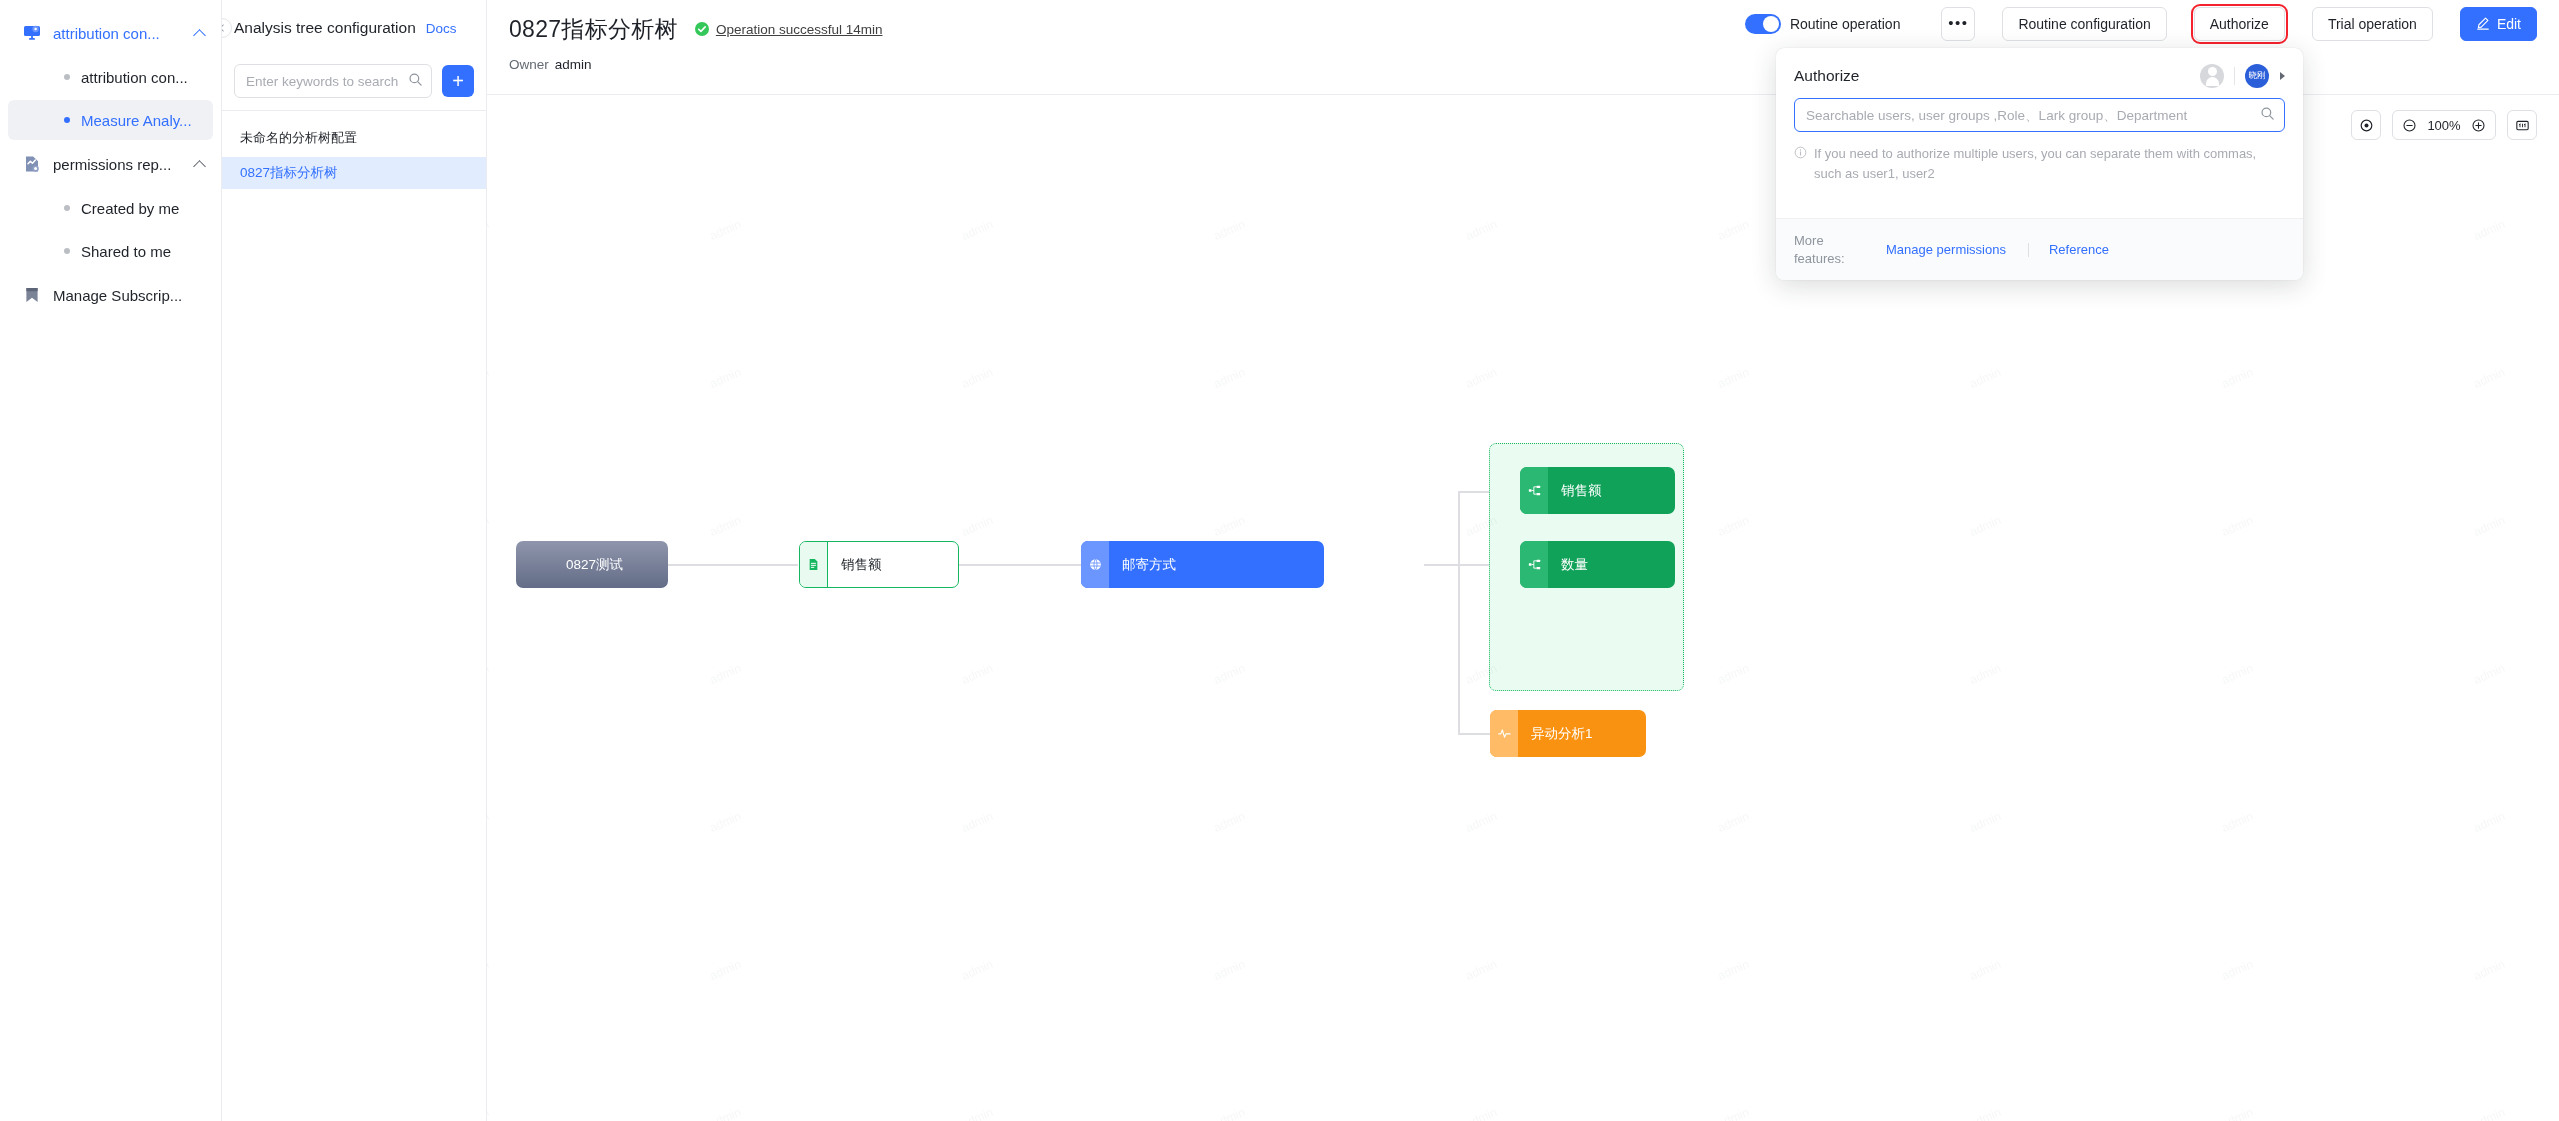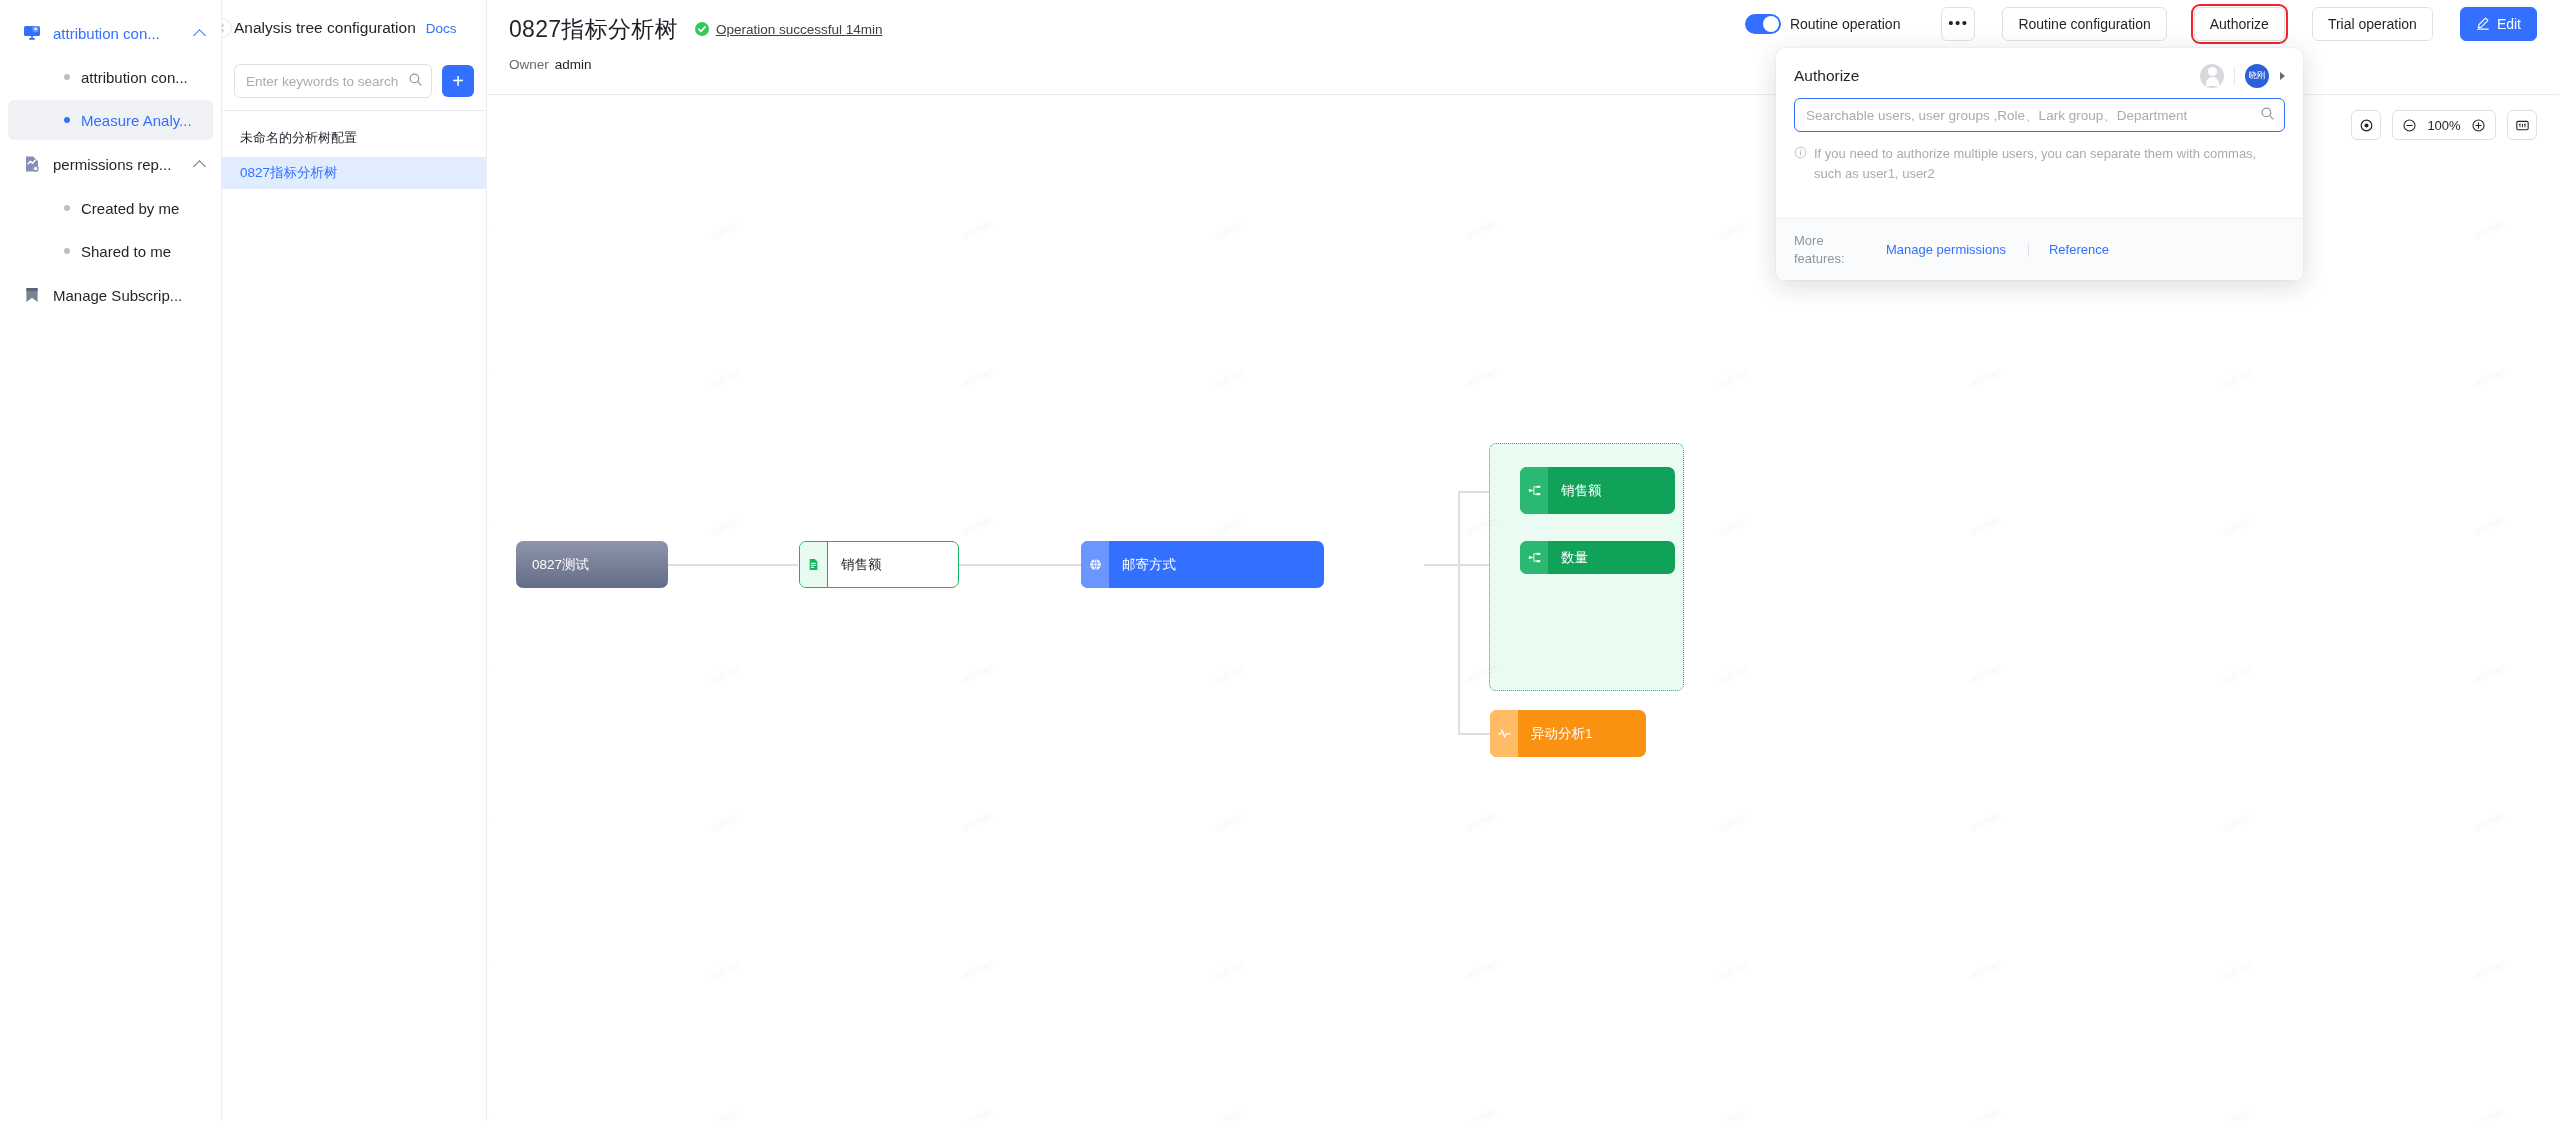--- a/index.html
+++ b/index.html
@@ -512,21 +512,21 @@
         <div class="edge" style="left:180px; top:469px; width:131px; height:1.6px;"></div>
         <div class="edge" style="left:472px; top:469px; width:122px; height:1.6px;"></div>
         <div class="edge" style="left:937px; top:469px; width:36px;  height:1.6px;"></div>
         <div class="edge" style="left:971px; top:396px; width:1.6px; height:243px;"></div>
         <div class="edge" style="left:971px; top:396px; width:62px;  height:1.6px;"></div>
         <div class="edge" style="left:971px; top:469px; width:62px;  height:1.6px;"></div>
         <div class="edge" style="left:971px; top:638px; width:62px;  height:1.6px;"></div>
 
         <div class="group-box" style="left:1002px; top:348px; width:195px; height:248px;"></div>
 
-        <div class="node node-root" style="left:29px; top:446px; width:152px; height:47px;">
+        <div class="node node-root" style="left:29px; top:446px; width:152px; height:47px;padding-left:34px;">
           <span class="nlab">0827测试</span>
         </div>
 
         <div class="node node-metric-white" style="left:312px; top:446px; width:160px; height:47px;">
           <span class="nic">
             <svg viewBox="0 0 18 18" width="15" height="15">
               <path d="M4.4 2.4h6.2l3 3v10.2H4.4z" fill="#14b760"></path>
               <path d="M6.4 7.6h5M6.4 10h5M6.4 12.4h3" stroke="#fff" stroke-width="1.2" stroke-linecap="round"></path>
             </svg>
           </span>
@@ -549,21 +549,21 @@
             <svg viewBox="0 0 18 18" width="15" height="15">
               <rect x="2.2" y="7.4" width="3.2" height="3.2" rx=".6" fill="#fff"></rect>
               <rect x="11.4" y="3.2" width="4.4" height="2.8" rx=".6" fill="#fff"></rect>
               <rect x="11.4" y="12" width="4.4" height="2.8" rx=".6" fill="#fff"></rect>
               <path d="M5.4 9h2.8V4.6h3.2M8.2 9v4.4h3.2" stroke="#fff" stroke-width="1.1" fill="none"></path>
             </svg>
           </span>
           <span class="nlab">销售额</span>
         </div>
 
-        <div class="node node-green" style="left:1033px; top:446px; width:155px; height:33px;">
+        <div class="node node-green" style="left:1033px; top:446px; width:155px; height:47px;">
           <span class="nic">
             <svg viewBox="0 0 18 18" width="15" height="15">
               <rect x="2.2" y="7.4" width="3.2" height="3.2" rx=".6" fill="#fff"></rect>
               <rect x="11.4" y="3.2" width="4.4" height="2.8" rx=".6" fill="#fff"></rect>
               <rect x="11.4" y="12" width="4.4" height="2.8" rx=".6" fill="#fff"></rect>
               <path d="M5.4 9h2.8V4.6h3.2M8.2 9v4.4h3.2" stroke="#fff" stroke-width="1.1" fill="none"></path>
             </svg>
           </span>
           <span class="nlab">数量</span>
         </div>

